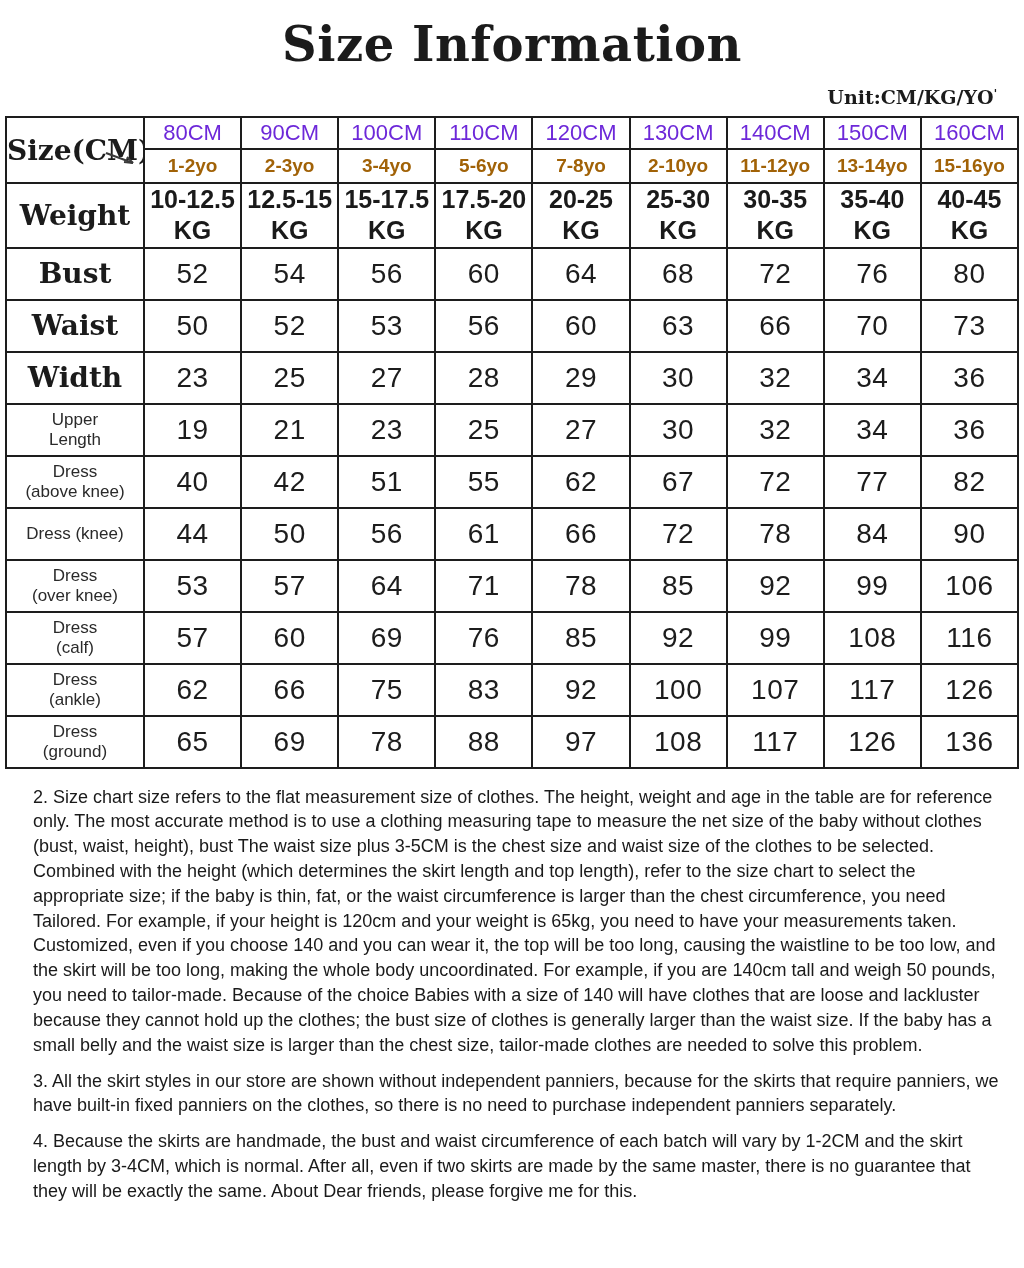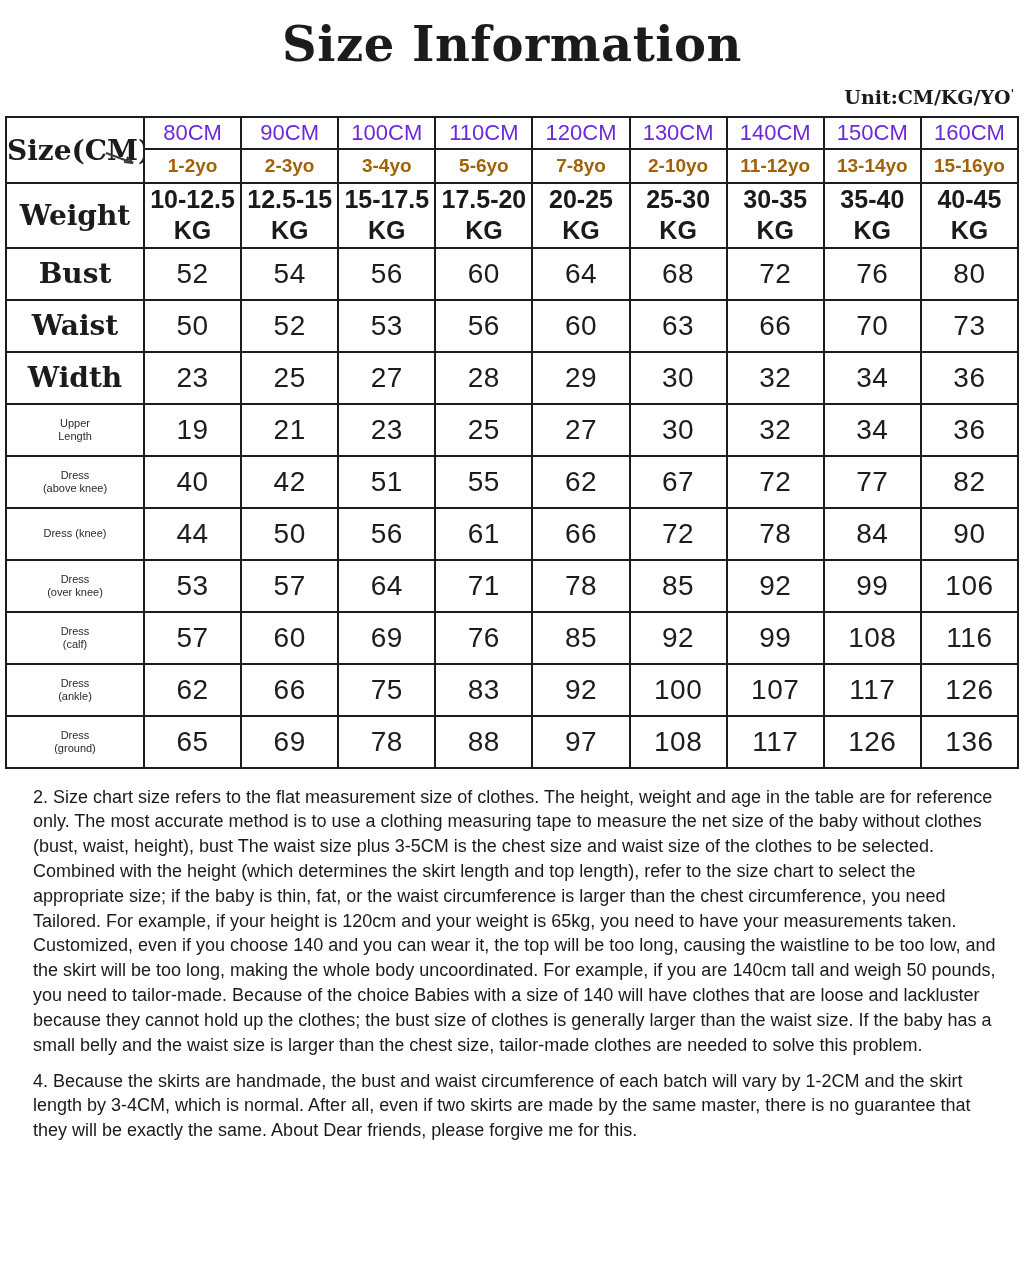--- a/index.html
+++ b/index.html
@@ -16,21 +16,21 @@
     text-align:center;
     margin:16px 0 0 0;
     letter-spacing:0.5px;
     color:#1b1b1b;
   }
   .unit-label {
     font-family:"DejaVu Serif", serif;
     font-weight:700;
     font-size:19px;
     text-align:right;
-    padding-right:10px;
+    padding-right:27px;
     margin-top:14px;
     color:#1b1b1b;
   }
   .unit-mark { font-size:11px; vertical-align:super; }
   table.size-table {
     border-collapse:collapse;
     table-layout:fixed;
     width:1014px;
     margin:8px auto 0 auto;
   }
@@ -49,21 +49,21 @@
   .serif-label {
     font-family:"DejaVu Serif", serif;
     font-weight:700;
     font-size:28px;
     color:#1b1b1b;
   }
   .size-label { font-size:28px; position:relative; }
   .sans-label {
     font-family:"Liberation Sans", sans-serif;
     font-weight:400;
-    font-size:11px;
+    font-size:17px;
     line-height:1.15;
     white-space:pre-line;
     color:#2a2a2a;
   }
   .diag-arrow { position:absolute; right:4px; bottom:8px; }
   .notes {
     margin:16px 24px 0 33px;
     font-size:18px;
     line-height:1.38;
     color:#1a1a1a;
@@ -263,14 +263,15 @@
         <td class="num-cell">117</td>
         <td class="num-cell">126</td>
         <td class="num-cell">136</td>
       </tr>
     </tbody>
 </table>
 
 <div class="notes" id="notes">
     <div class="note">2. Size chart size refers to the flat measurement size of clothes. The height, weight and age in the table are for reference only. The most accurate method is to use a clothing measuring tape to measure the net size of the baby without clothes (bust, waist, height), bust The waist size plus 3-5CM is the chest size and waist size of the clothes to be selected. Combined with the height (which determines the skirt length and top length), refer to the size chart to select the appropriate size; if the baby is thin, fat, or the waist circumference is larger than the chest circumference, you need Tailored. For example, if your height is 120cm and your weight is 65kg, you need to have your measurements taken.
 Customized, even if you choose 140 and you can wear it, the top will be too long, causing the waistline to be too low, and the skirt will be too long, making the whole body uncoordinated. For example, if you are 140cm tall and weigh 50 pounds, you need to tailor-made. Because of the choice Babies with a size of 140 will have clothes that are loose and lackluster because they cannot hold up the clothes; the bust size of clothes is generally larger than the waist size. If the baby has a small belly and the waist size is larger than the chest size, tailor-made clothes are needed to solve this problem.</div>
+    <div class="note">3. All the skirt styles in our store are shown without independent panniers, because for the skirts that require panniers, we have built-in fixed panniers on the clothes, so there is no need to purchase independent panniers separately.</div>
     <div class="note">4. Because the skirts are handmade, the bust and waist circumference of each batch will vary by 1-2CM and the skirt length by 3-4CM, which is normal. After all, even if two skirts are made by the same master, there is no guarantee that they will be exactly the same. About Dear friends, please forgive me for this.</div>
   </div>
 
 </body></html>

